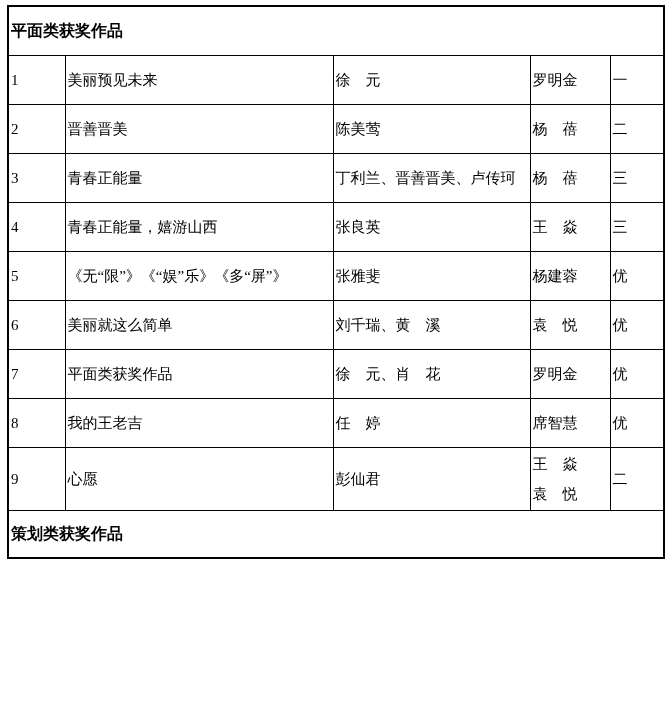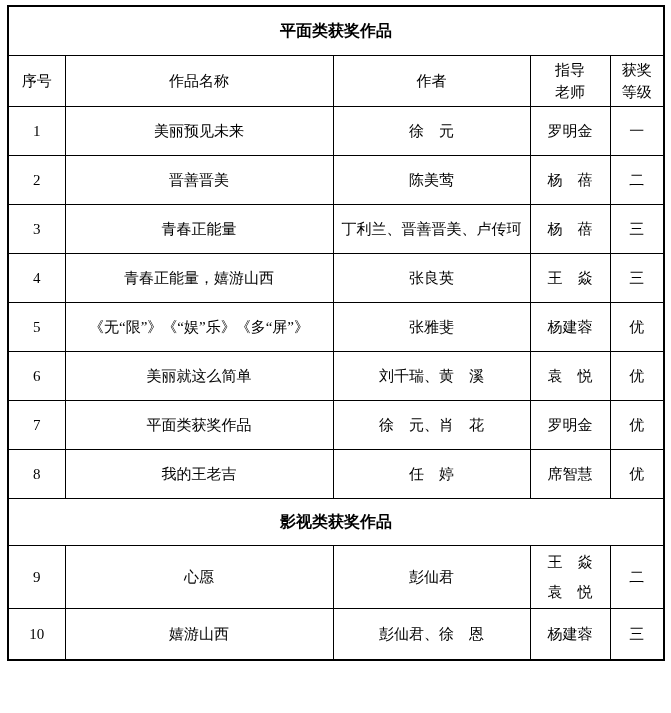--- a/index.html
+++ b/index.html
@@ -18,21 +18,20 @@
     padding: 5px 0 0 7px;
   }
   table.awards {
     border-collapse: collapse;
     table-layout: fixed;
     width: 658px;
     border: 2px solid #000000;
   }
   table.awards td {
     border: 1px solid #000000;
-    text-align: center;
     vertical-align: middle;
     font-size: 15px;
     padding: 0 2px;
     overflow: hidden;
   }
   tr.r-title td {
     font-weight: bold;
     font-size: 16px;
     height: 46px;
   }
@@ -55,33 +54,20 @@
       <col style="width:197px">
       <col style="width:80px">
       <col style="width:54px">
     </colgroup>
 
     <tbody>
         <tr class="r-title first">
       <td colspan="5">平面类获奖作品</td>
     </tr>
 
-    <tr class="r-head">
-      <td>序号</td>
-      <td>作品名称</td>
-      <td>作者</td>
-      <td>
-        <span class="line">指导</span>
-        <span class="line">老师</span>
-      </td>
-      <td>
-        <span class="line">获奖</span>
-        <span class="line">等级</span>
-      </td>
-    </tr>
 
     <tr class="r-data">
       <td>1</td>
       <td>美丽预见未来</td>
       <td>徐　元</td>
       <td>罗明金</td>
       <td>一</td>
     </tr>
     <tr class="r-data">
       <td>2</td>
@@ -126,38 +112,31 @@
       <td>优</td>
     </tr>
     <tr class="r-data">
       <td>8</td>
       <td>我的王老吉</td>
       <td>任　婷</td>
       <td>席智慧</td>
       <td>优</td>
     </tr>
 
-    <tr class="r-title">
-      <td colspan="5">影视类获奖作品</td>
-    </tr>
 
     <tr class="r-tall">
       <td>9</td>
       <td>心愿</td>
       <td>彭仙君</td>
       <td class="stack">
         <span class="line">王　焱</span>
         <span class="line">袁　悦</span>
       </td>
       <td>二</td>
     </tr>
 
+    <tr class="r-title">
+      <td colspan="5">策划类获奖作品</td>
+    </tr>
 
-    <tr class="r-last">
-      <td>10</td>
-      <td>嬉游山西</td>
-      <td>彭仙君、徐　恩</td>
-      <td>杨建蓉</td>
-      <td>三</td>
-    </tr>
   </tbody>
     </table>
 </div>
 
 </body></html>

